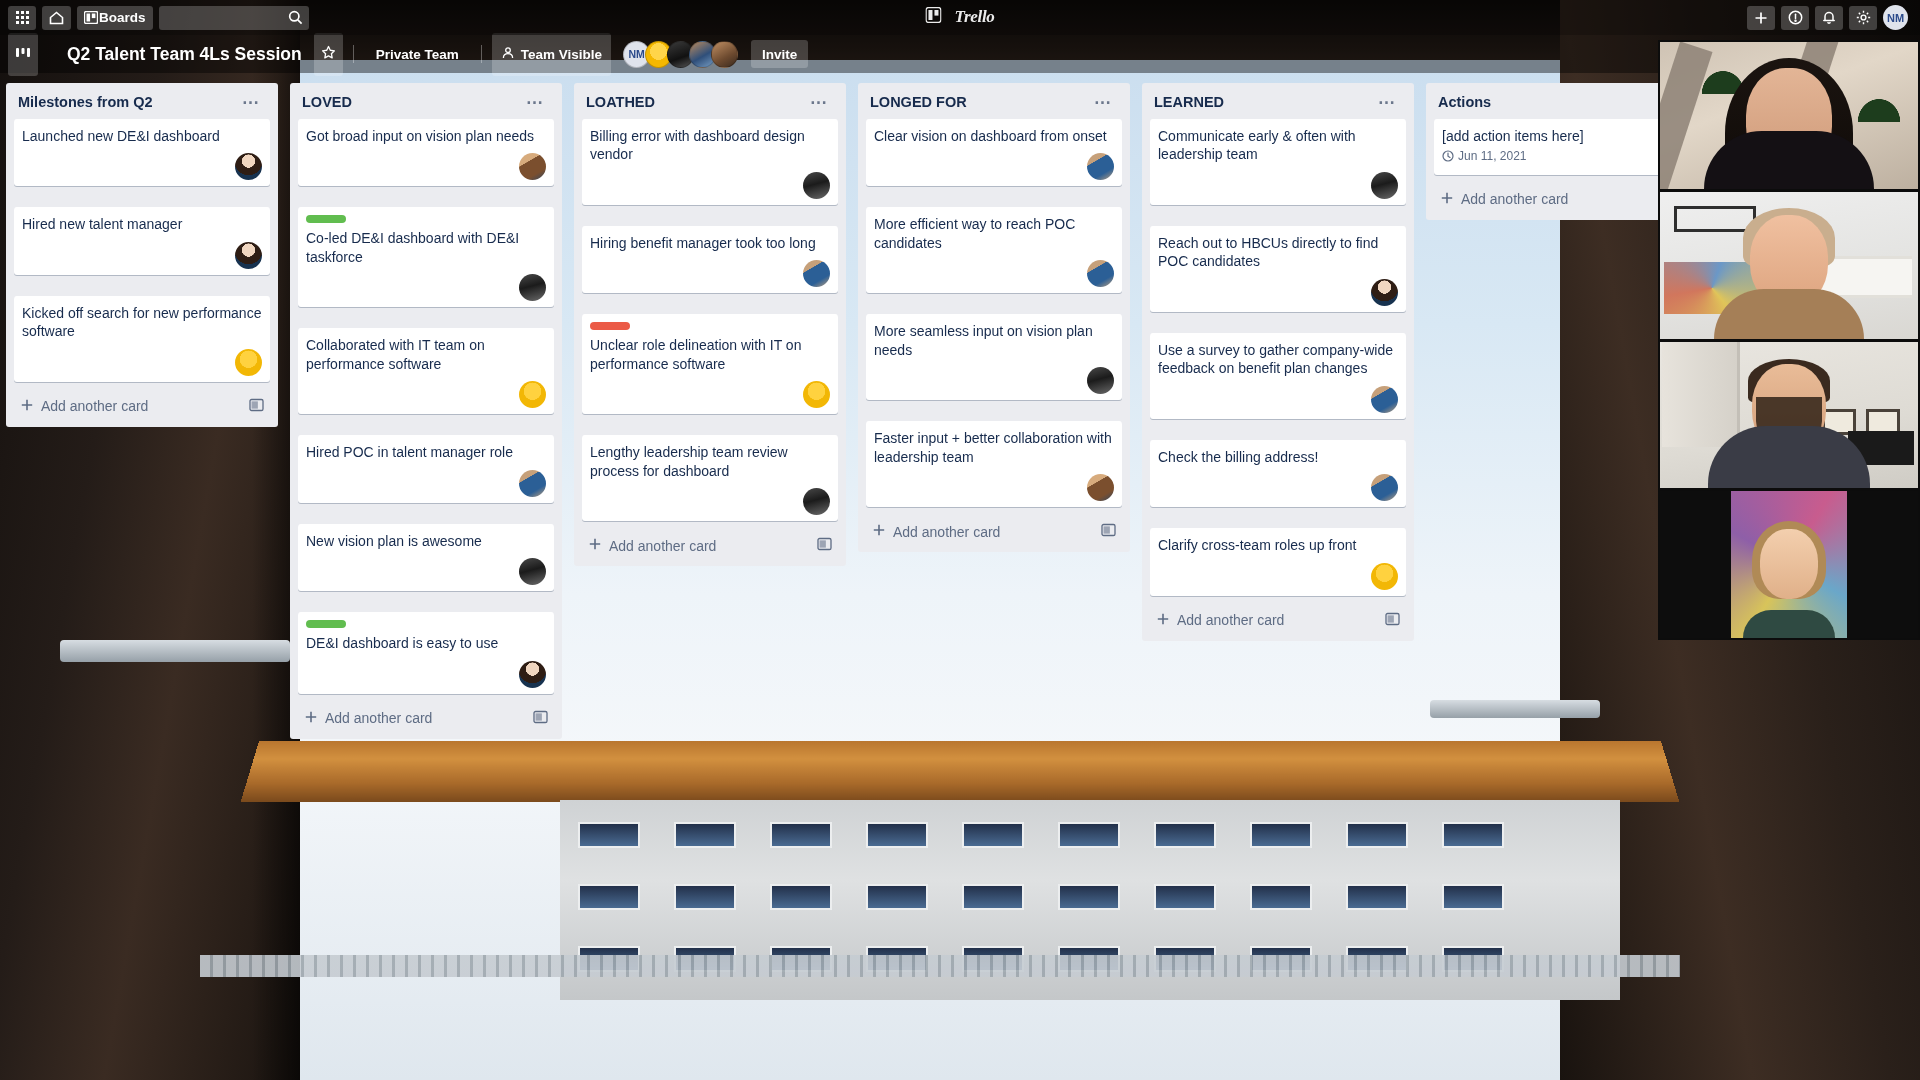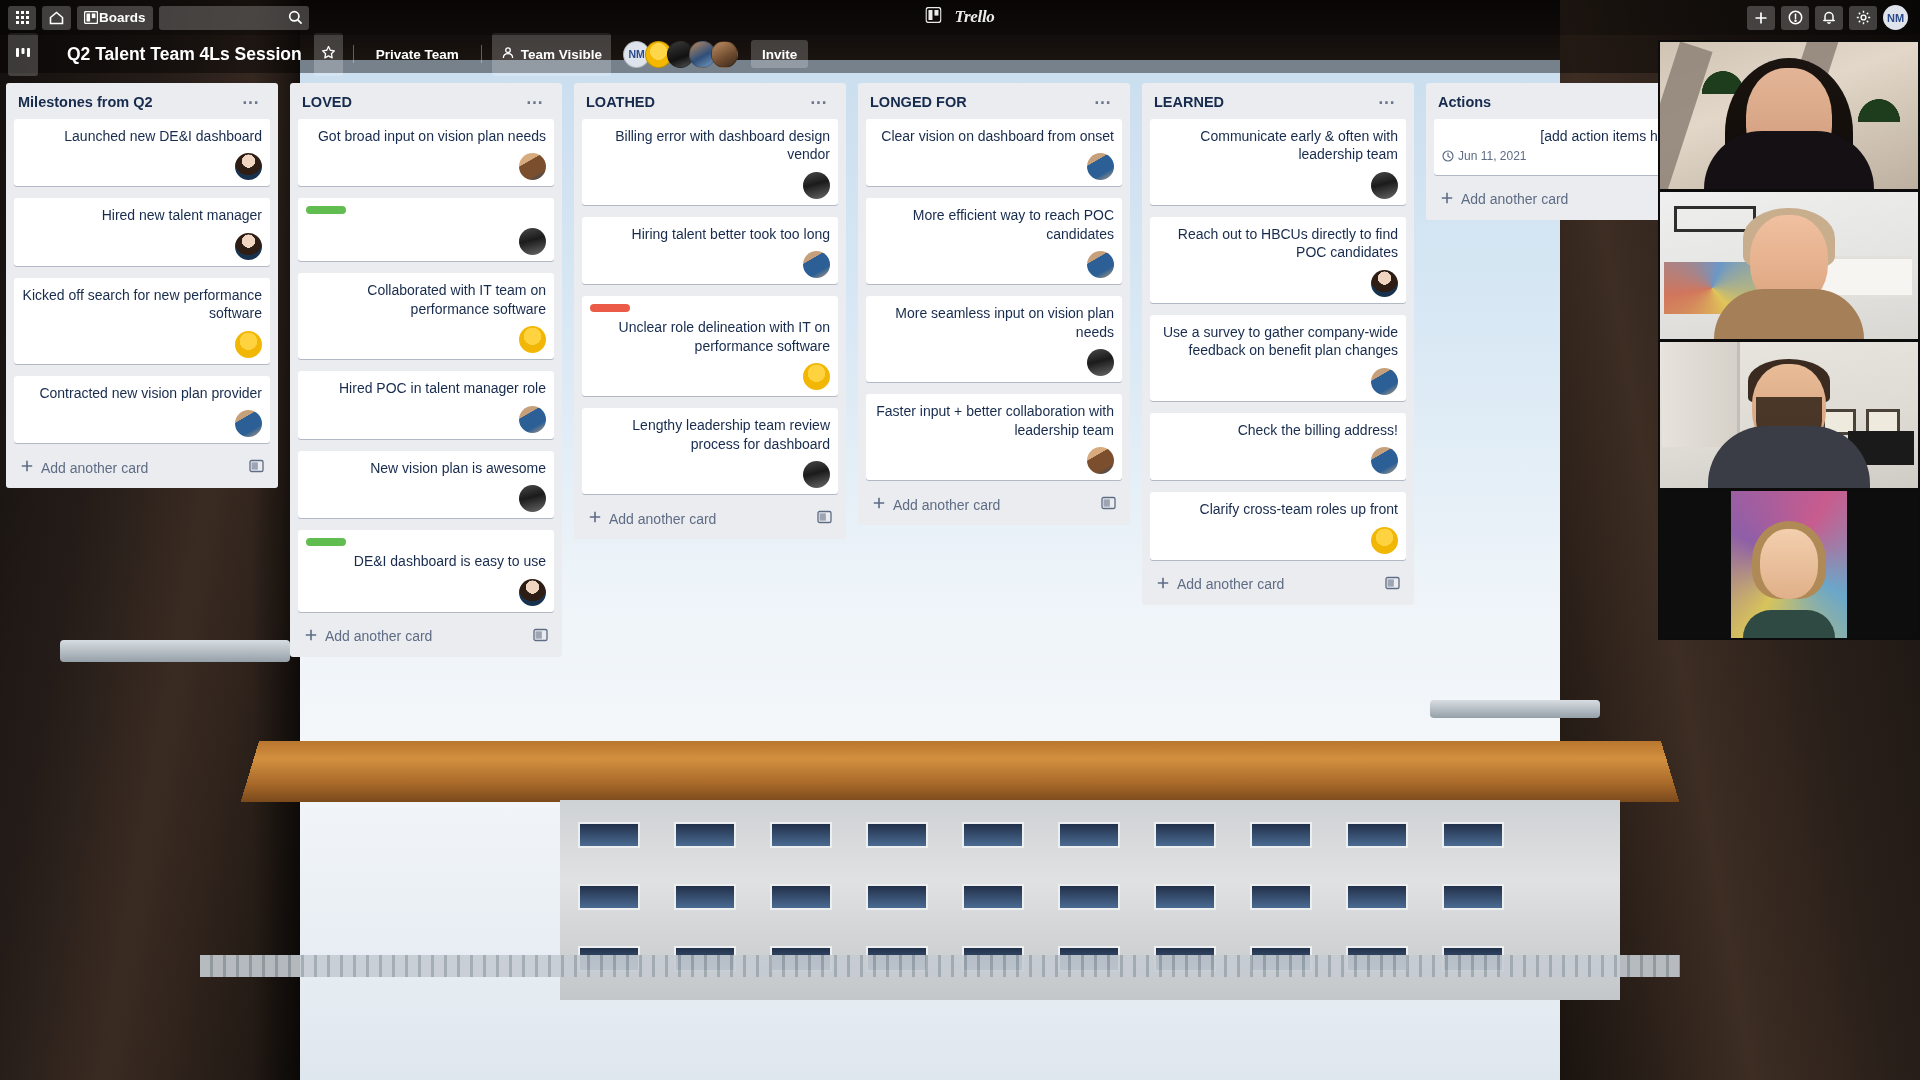--- a/index.html
+++ b/index.html
@@ -160,21 +160,21 @@
     display:flex; align-items:center; justify-content:space-between;
     padding:6px 8px 8px 8px;
   }
   .list-title {
     font-size:14.5px; font-weight:700; color:#172b4d; line-height:1.1;
   }
   .list-menu {
     color:#6b778c; font-size:17px; line-height:10px; letter-spacing:1px;
     padding:2px 6px; border-radius:3px; cursor:pointer; font-weight:700;
   }
-  .cards { display:flex; flex-direction:column; gap:12px; padding:0 4px;text-align:right; }
+  .cards { display:flex; flex-direction:column; gap:21px; padding:0 4px; }
   .card {
     background:#fff; border-radius:3px; box-shadow:0 1px 0 rgba(9,30,66,.25);
     padding:8px 8px 6px 8px; cursor:pointer; min-height:56px;
     display:flex; flex-direction:column;
   }
   .card .label {
     width:40px; height:8px; border-radius:4px; margin-bottom:6px;
   }
   .card .ctext {
     font-size:14px; color:#172b4d; line-height:1.32; word-wrap:break-word;
@@ -470,26 +470,20 @@
           <div class="crow">
             <div class="c-av a-maria"></div>
           </div>
         </div>
         <div class="card">
           <div class="ctext">Kicked off search for new performance software</div>
           <div class="crow">
             <div class="c-av a-yellow"></div>
           </div>
         </div>
-        <div class="card">
-          <div class="ctext">Contracted new vision plan provider</div>
-          <div class="crow">
-            <div class="c-av a-blue"></div>
-          </div>
-        </div>
       </div>
       <div class="add-card">
         <div class="left">
           <span><svg width="14" height="14" viewBox="0 0 14 14" stroke="#5e6c84" stroke-width="1.6">
               <path d="M7 1.8V12.2M1.8 7H12.2"></path>
             </svg></span>
           <span>Add another card</span>
         </div>
         <span><svg width="15" height="14" viewBox="0 0 15 14" fill="none" stroke="#5e6c84" stroke-width="1.3">
             <rect x="1" y="1.5" width="13" height="11" rx="1.6"></rect>
@@ -504,20 +498,21 @@
       </div>
       <div class="cards">
         <div class="card">
           <div class="ctext">Got broad input on vision plan needs</div>
           <div class="crow">
             <div class="c-av a-warm"></div>
           </div>
         </div>
         <div class="card">
           <div class="label" style="background:#61bd4f"></div>
+          <div class="ctext">Co-led DE&amp;I dashboard with DE&amp;I taskforce</div>
           <div class="crow">
             <div class="c-av a-dark"></div>
           </div>
         </div>
         <div class="card">
           <div class="ctext">Collaborated with IT team on performance software</div>
           <div class="crow">
             <div class="c-av a-yellow"></div>
           </div>
         </div>
@@ -560,21 +555,21 @@
         <div class="list-menu">⋯</div>
       </div>
       <div class="cards">
         <div class="card">
           <div class="ctext">Billing error with dashboard design vendor</div>
           <div class="crow">
             <div class="c-av a-dark"></div>
           </div>
         </div>
         <div class="card">
-          <div class="ctext">Hiring talent better took too long</div>
+          <div class="ctext">Hiring benefit manager took too long</div>
           <div class="crow">
             <div class="c-av a-blue"></div>
           </div>
         </div>
         <div class="card">
           <div class="label" style="background:#eb5a46"></div>
           <div class="ctext">Unclear role delineation with IT on performance software</div>
           <div class="crow">
             <div class="c-av a-yellow"></div>
           </div>

